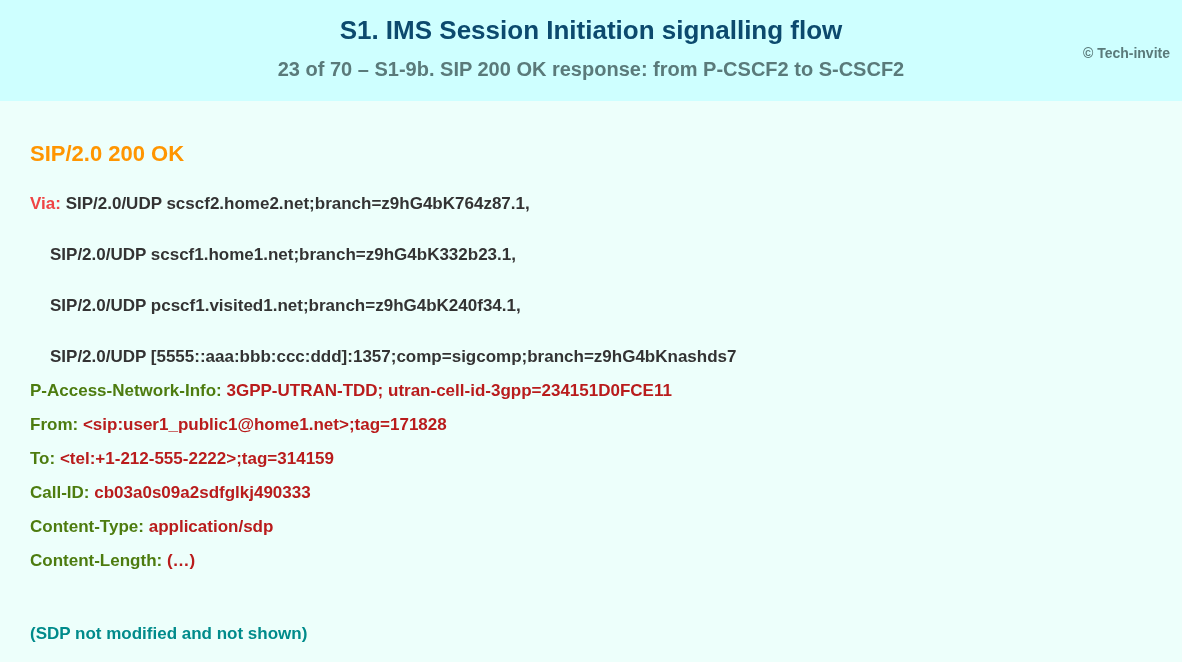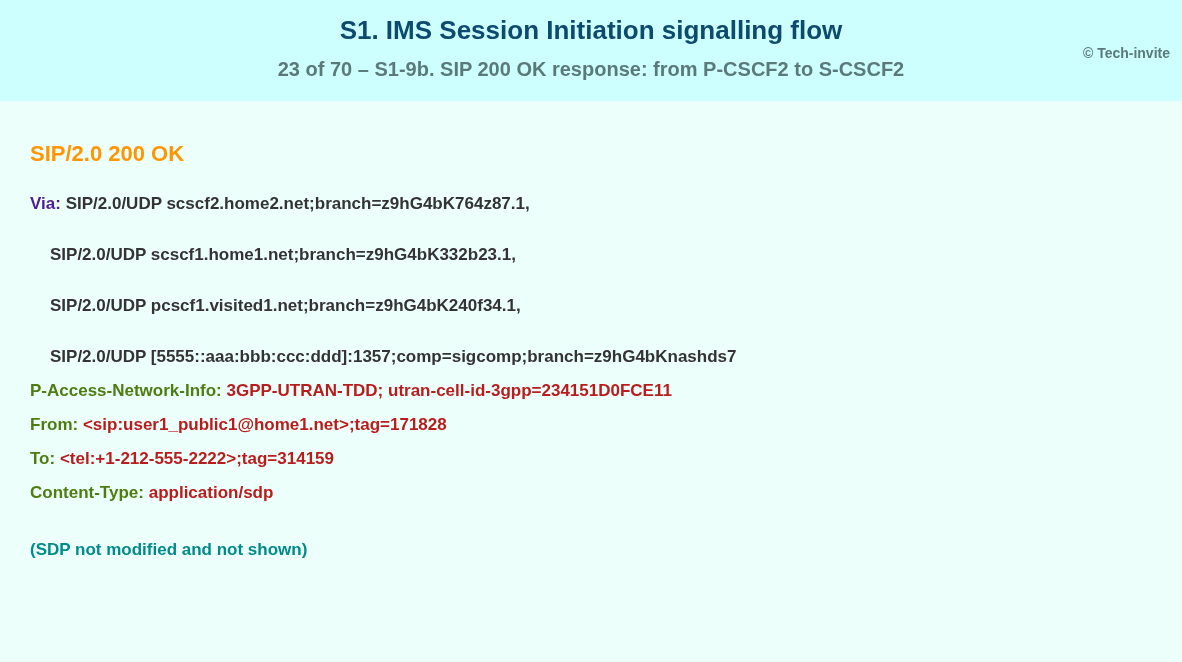--- a/index.html
+++ b/index.html
@@ -47,21 +47,21 @@
       font-size: 22px;
       font-weight: bold;
       margin-bottom: 20px;
     }
     .header-line {
       font-size: 17px;
       font-weight: bold;
       line-height: 2.0;
     }
     .header-name-active {
-      color: #4c1d95;
+      color: #ef4444;
     }
     .header-value-active {
       color: #333333;
     }
     .header-name-dim {
       color: #4d7c0f;
     }
     .header-value-dim {
       color: #b91c1c;
     }
@@ -70,21 +70,21 @@
       font-size: 17px;
       font-weight: bold;
       line-height: 2.0;
       padding-left: 20px;
       margin-top: 17px;
     }
     .sdp-note {
       color: #008b8b;
       font-size: 17px;
       font-weight: bold;
-      margin-top: 30px;
+      margin-top: 46px;
     }
   </style>
 </head>
 <body>
 
 <div class="header">
   <div class="copyright">© Tech-invite</div>
   <div class="title">S1. IMS Session Initiation signalling flow</div>
   <div class="subtitle">23 of 70 – S1-9b. SIP 200 OK response: from P-CSCF2 to S-CSCF2</div>
 </div>
@@ -108,22 +108,30 @@
   <div class="header-line">
     <span class="header-name-dim"><span>From</span>:</span>
     <span class="header-value-dim">&lt;sip:user1_public1@home1.net&gt;;tag=171828</span>
   </div>
 
   <div class="header-line">
     <span class="header-name-dim"><span>To</span>:</span>
     <span class="header-value-dim">&lt;tel:+1-212-555-2222&gt;;tag=314159</span>
   </div>
 
+  <div class="header-line">
+    <span class="header-name-dim"><span>Call-ID</span>:</span>
+    <span class="header-value-dim">cb03a0s09a2sdfglkj490333</span>
+  </div>
 
 
   <div class="header-line">
     <span class="header-name-dim"><span>Content-Type</span>:</span>
     <span class="header-value-dim">application/sdp</span>
   </div>
 
+  <div class="header-line">
+    <span class="header-name-dim"><span>Content-Length</span>:</span>
+    <span class="header-value-dim">(…)</span>
+  </div>
 
   <div class="sdp-note">(SDP not modified and not shown)</div>
 </div>
 
 </body></html>

